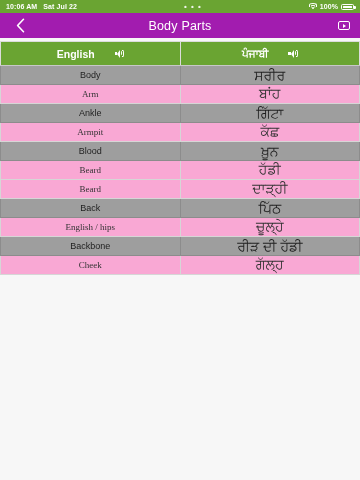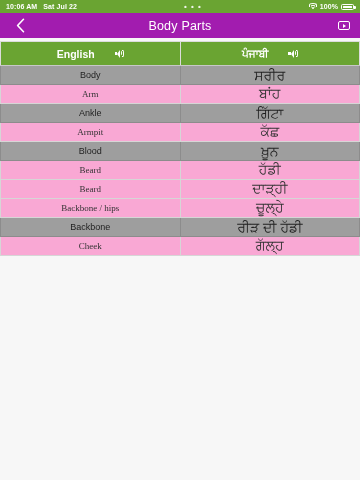--- a/index.html
+++ b/index.html
@@ -195,22 +195,26 @@
             <td class="pa">ਖ਼ੂਨ</td>
           </tr>
           <tr class="even">
             <td class="en">Beard</td>
             <td class="pa">ਹੱਡੀ</td>
           </tr>
           <tr class="even">
             <td class="en">Beard</td>
             <td class="pa">ਦਾੜ੍ਹੀ</td>
           </tr>
-          <tr class="even">
-            <td class="en">Backbone / hips</td>
+          <tr class="odd">
+            <td class="en">Back</td>
+            <td class="pa">ਪਿੱਠ</td>
+          </tr>
+          <tr class="even">
+            <td class="en">English / hips</td>
             <td class="pa">ਚੂਲ੍ਹੇ</td>
           </tr>
           <tr class="odd">
             <td class="en">Backbone</td>
             <td class="pa">ਰੀੜ ਦੀ ਹੱਡੀ</td>
           </tr>
           <tr class="even">
             <td class="en">Cheek</td>
             <td class="pa">ਗੱਲ੍ਹ</td>
           </tr>

